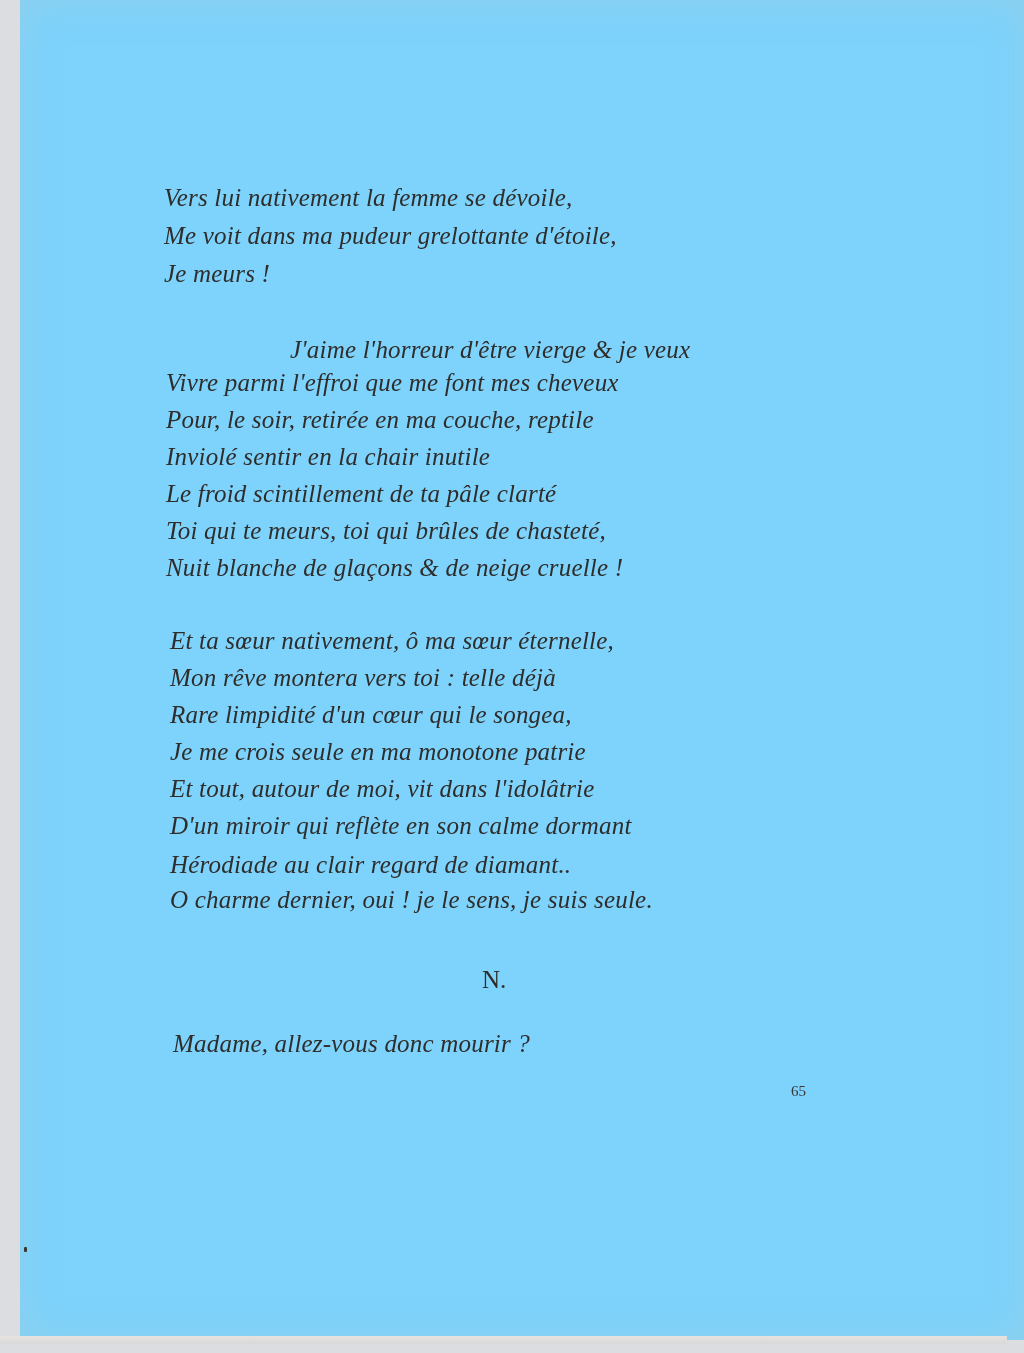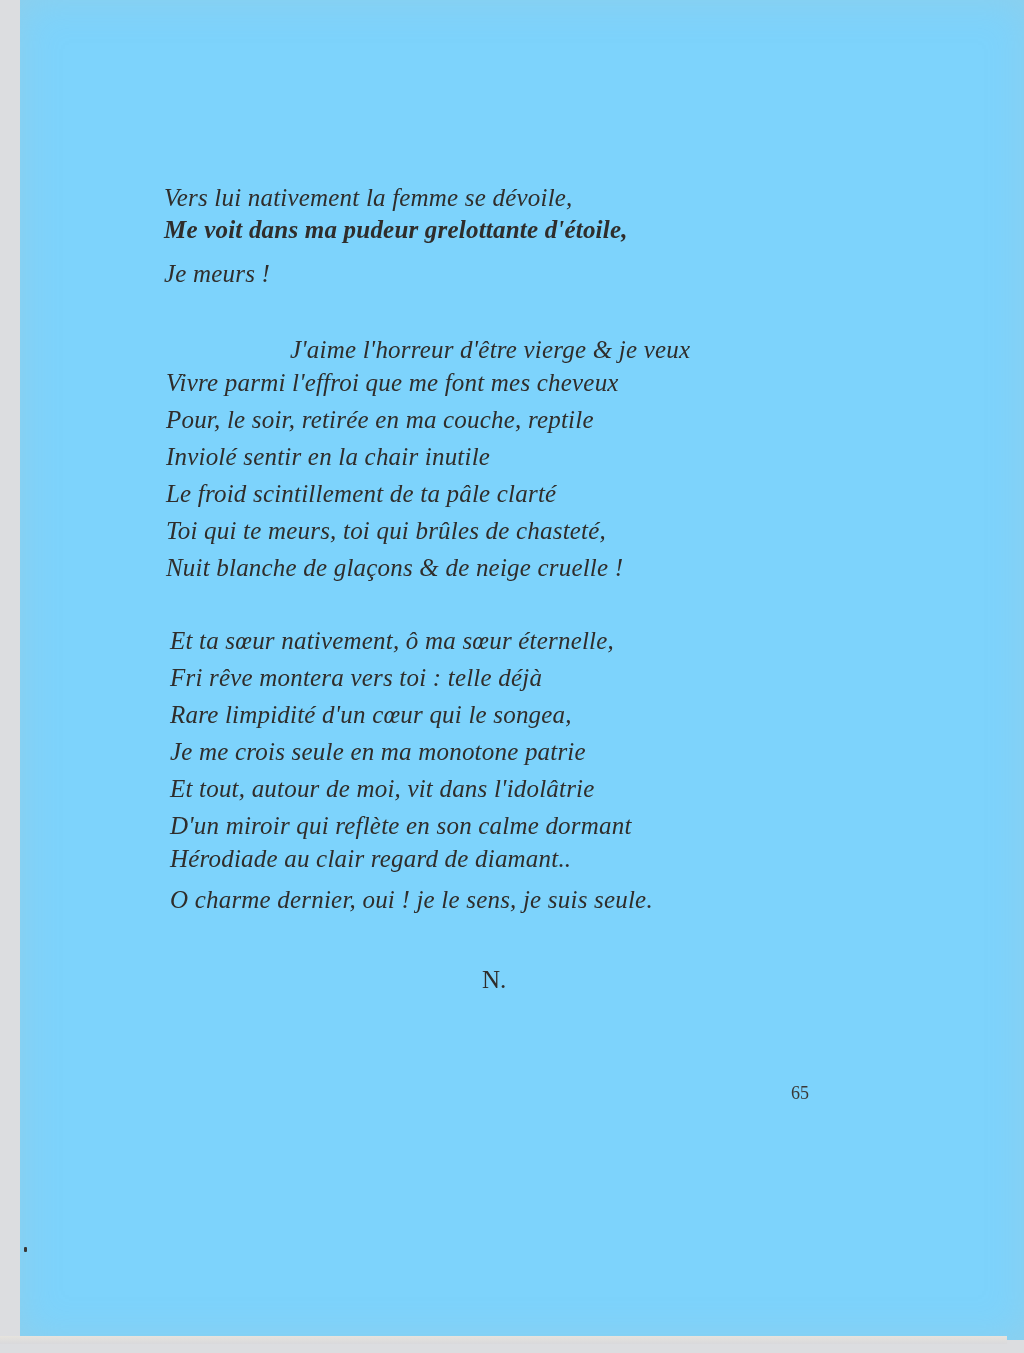--- a/index.html
+++ b/index.html
@@ -52,64 +52,65 @@
       color: #2f2d2b;
       font-size: 25px;
       left: 462px;
       top: 966px;
     }
     .page-number {
       position: absolute;
       font-family: "Liberation Serif", "DejaVu Serif", serif;
       font-style: normal;
       color: #3a3836;
-      font-size: 18px;
+      font-size: 15px;
       left: 771px;
       top: 1083px;
     }
     .speck {
       position: absolute;
       width: 3px;
       height: 5px;
       background: #3a3836;
       border-radius: 1px;
     }
   </style>
 </head>
 <body>
 
 <div class="page">
 
   <div class="text" style="left:144px; top:184px;">
     <div class="line" style="top:0px;">Vers lui nativement la femme se dévoile,</div>
-    <div class="line" style="top:32px;font-weight:bold;">Me voit dans ma pudeur grelottante d'étoile,</div>
+    <div class="line" style="top:38px;">Me voit dans ma pudeur grelottante d'étoile,</div>
     <div class="line" style="top:76px;">Je meurs !</div>
   </div>
 
   <div class="text" style="left:146px; top:332px;">
     <div class="line" style="top:4px; left:124px;">J'aime l'horreur d'être vierge &amp; je veux</div>
     <div class="line" style="top:37px;">Vivre parmi l'effroi que me font mes cheveux</div>
     <div class="line" style="top:74px;">Pour, le soir, retirée en ma couche, reptile</div>
     <div class="line" style="top:111px;text-align:right;">Inviolé sentir en la chair inutile</div>
     <div class="line" style="top:148px;">Le froid scintillement de ta pâle clarté</div>
     <div class="line" style="top:185px;">Toi qui te meurs, toi qui brûles de chasteté,</div>
     <div class="line" style="top:222px;">Nuit blanche de glaçons &amp; de neige cruelle !</div>
   </div>
 
   <div class="text" style="left:150px; top:627px;">
     <div class="line" style="top:0px;">Et ta sœur nativement, ô ma sœur éternelle,</div>
-    <div class="line" style="top:37px;">Fri rêve montera vers toi : telle déjà</div>
+    <div class="line" style="top:37px;">Mon rêve montera vers toi : telle déjà</div>
     <div class="line" style="top:74px;">Rare limpidité d'un cœur qui le songea,</div>
     <div class="line" style="top:111px;text-align:right;">Je me crois seule en ma monotone patrie</div>
     <div class="line" style="top:148px;">Et tout, autour de moi, vit dans l'idolâtrie</div>
     <div class="line" style="top:185px;">D'un miroir qui reflète en son calme dormant</div>
-    <div class="line" style="top:218px;">Hérodiade au clair regard de diamant..</div>
+    <div class="line" style="top:224px;">Hérodiade au clair regard de diamant..</div>
     <div class="line" style="top:259px;text-align:center;">O charme dernier, oui ! je le sens, je suis seule.</div>
   </div>
 
   <div class="speaker">N.</div>
 
+  <div class="text" style="left:153px; top:1030px;">Madame, allez-vous donc mourir ?</div>
 
   <div class="page-number">65</div>
 
   <div class="speck" style="left:4px; top:1247px;"></div>
 </div>
 <div class="page-deckle-bottom"></div>
 
 </body></html>

